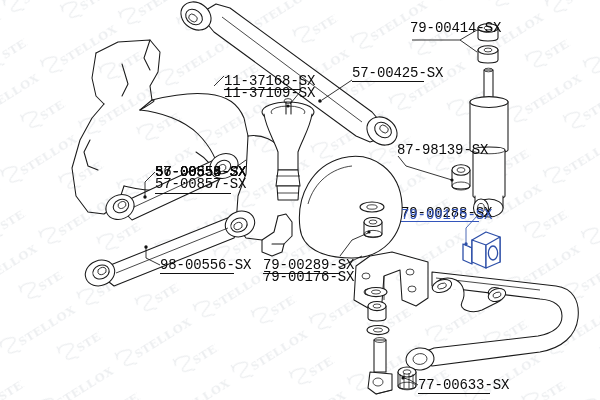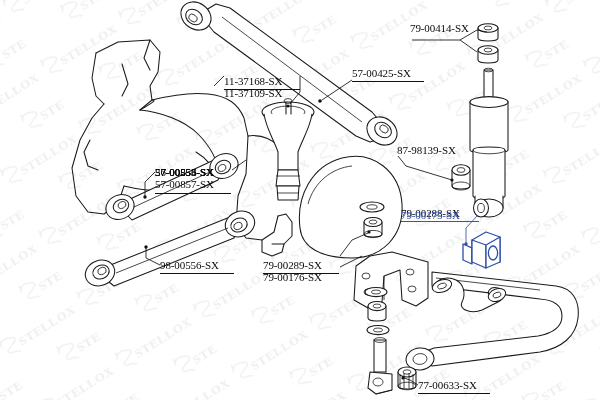--- a/index.html
+++ b/index.html
@@ -69,22 +69,22 @@
   .leader-hl {
     fill: none;
     stroke: #2d4fa8;
     stroke-width: 0.85;
   }
   .dot {
     fill: #111111;
   }
   .label-text {
     position: absolute;
-    font-family: Liberation Serif, serif;
-    font-size: 11px;
+    font-family: Liberation Mono, monospace;
+    font-size: 14px;
     color: #0a0a0a;
     white-space: nowrap;
     letter-spacing: -0.1px;
     line-height: 13.5px;
   }
   .label-text.hl {
     color: #3355bb;
   }
   .label-group {
     position: absolute;

